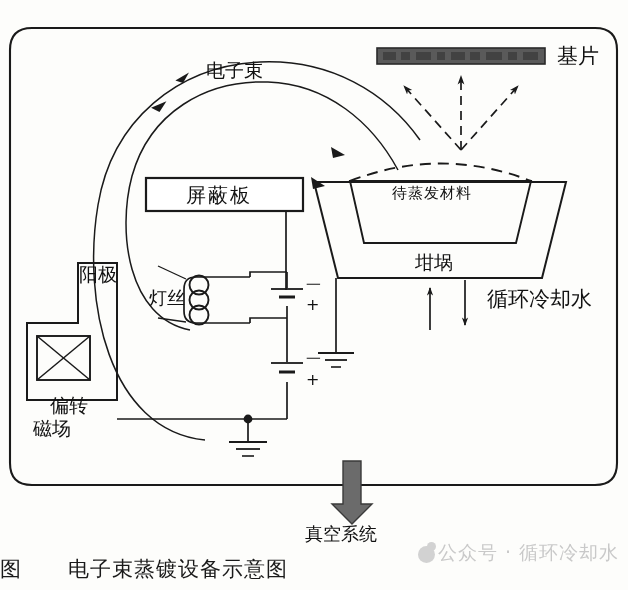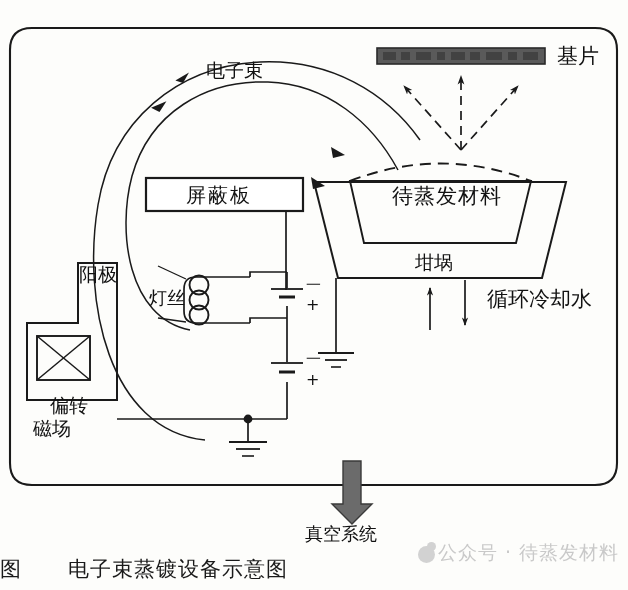--- a/index.html
+++ b/index.html
@@ -131,21 +131,21 @@
       <line x1="242" y1="456" x2="254" y2="456" stroke-width="1.6"></line>
     </g>
 
     <path d="M343,461 L361,461 L361,504 L372,504 L352,524 L332,504 L343,504 Z" fill="#6b6b6b" stroke="#3a3a3a" stroke-width="1.4"></path>
   </svg>
 
   <div class="lbl cjk" style="left:206px;top:60px;font-size:19px;">电子束</div>
 
   <div class="lbl cjk" style="left:557px;top:45px;font-size:21px;">基片</div>
 
-  <div class="lbl cjk" style="left:392px;top:185px;font-size:21px;letter-spacing:1px;">待蒸发材料</div>
+  <div class="lbl cjk" style="left:392px;top:185px;font-size:15px;letter-spacing:1px;">待蒸发材料</div>
 
   <div class="lbl cjk" style="left:415px;top:252px;font-size:19px;">坩埚</div>
 
   <div class="lbl cjk" style="left:186px;top:184px;font-size:20px;letter-spacing:2px;">屏蔽板</div>
 
   <div class="lbl cjk" style="left:79px;top:264px;font-size:19px;text-align:right;">阳极</div>
 
   <div class="lbl cjk" style="left:149px;top:288px;font-size:18px;">灯丝</div>
 
   <div class="lbl cjk" style="left:50px;top:395px;font-size:19px;">偏转</div>
@@ -154,19 +154,19 @@
   <div class="lbl cjk" style="left:487px;top:288px;font-size:21px;">循环冷却水</div>
 
   <div class="lbl cjk" style="left:305px;top:524px;font-size:18px;">真空系统</div>
 
   <div class="lbl" style="left:306px;top:277px;font-size:15px;">一</div>
   <div class="lbl" style="left:306px;top:296px;font-size:16px;">+</div>
   <div class="lbl" style="left:306px;top:351px;font-size:15px;">一</div>
   <div class="lbl" style="left:306px;top:371px;font-size:16px;">+</div>
 
   <div id="wmdot"></div>
-  <div id="wm">公众号 · 待蒸发材料</div>
+  <div id="wm">公众号 · 循环冷却水</div>
 
   <div id="caption">
     <span>图</span><span class="gap"></span><span>电子束蒸镀设备示意图</span>
   </div>
 
 </div>
 
 </body></html>

